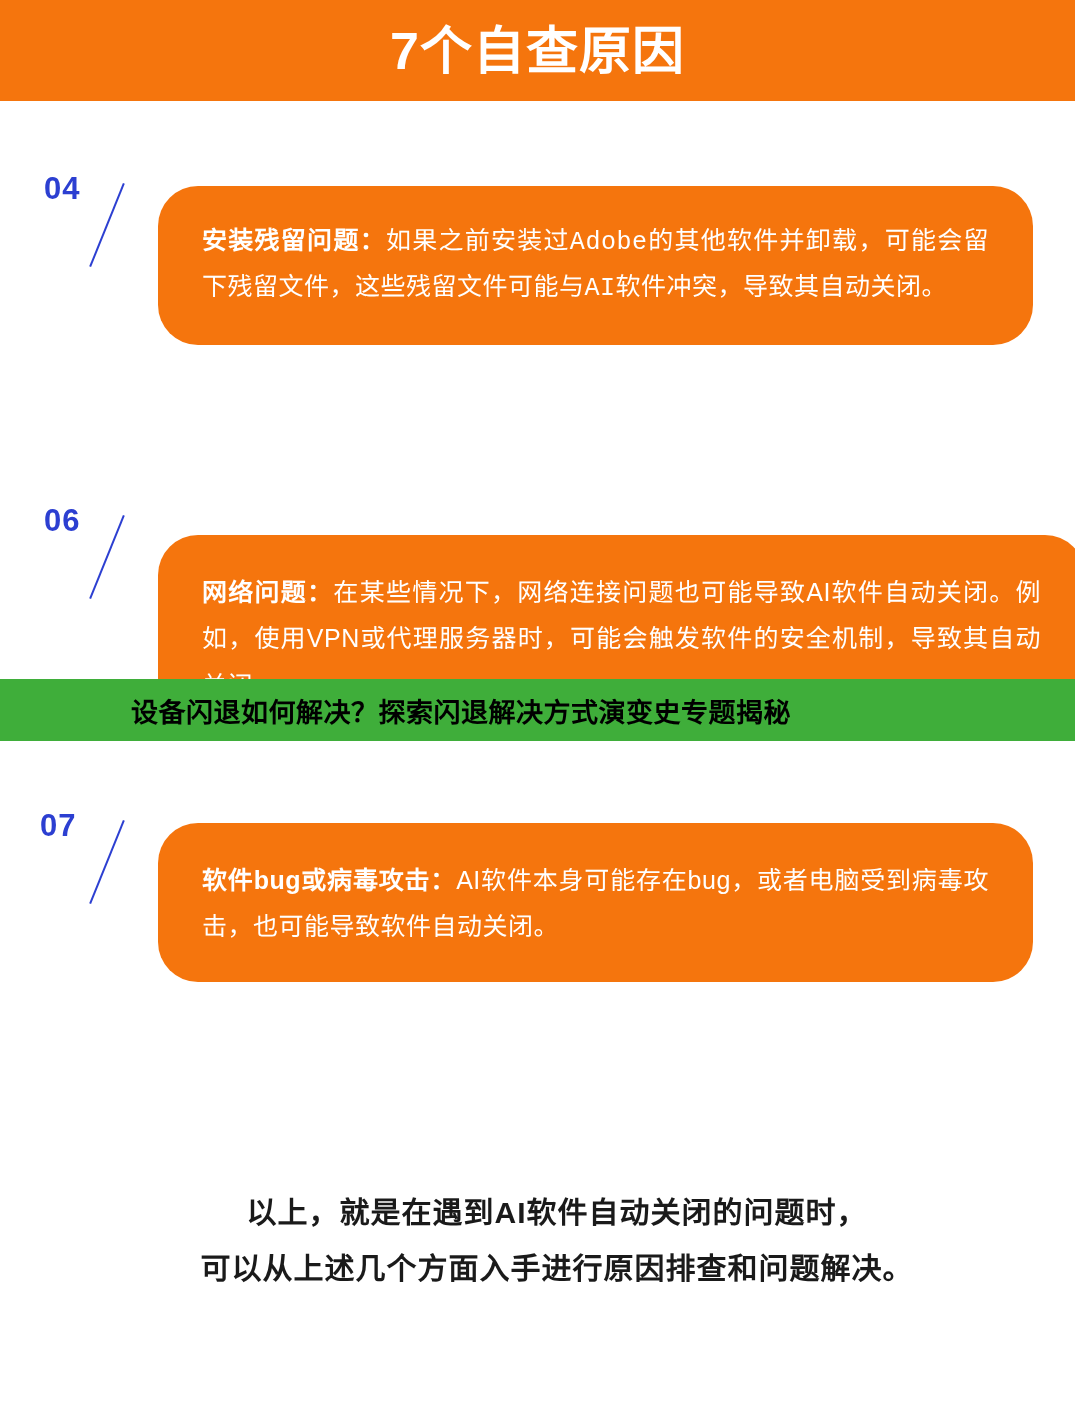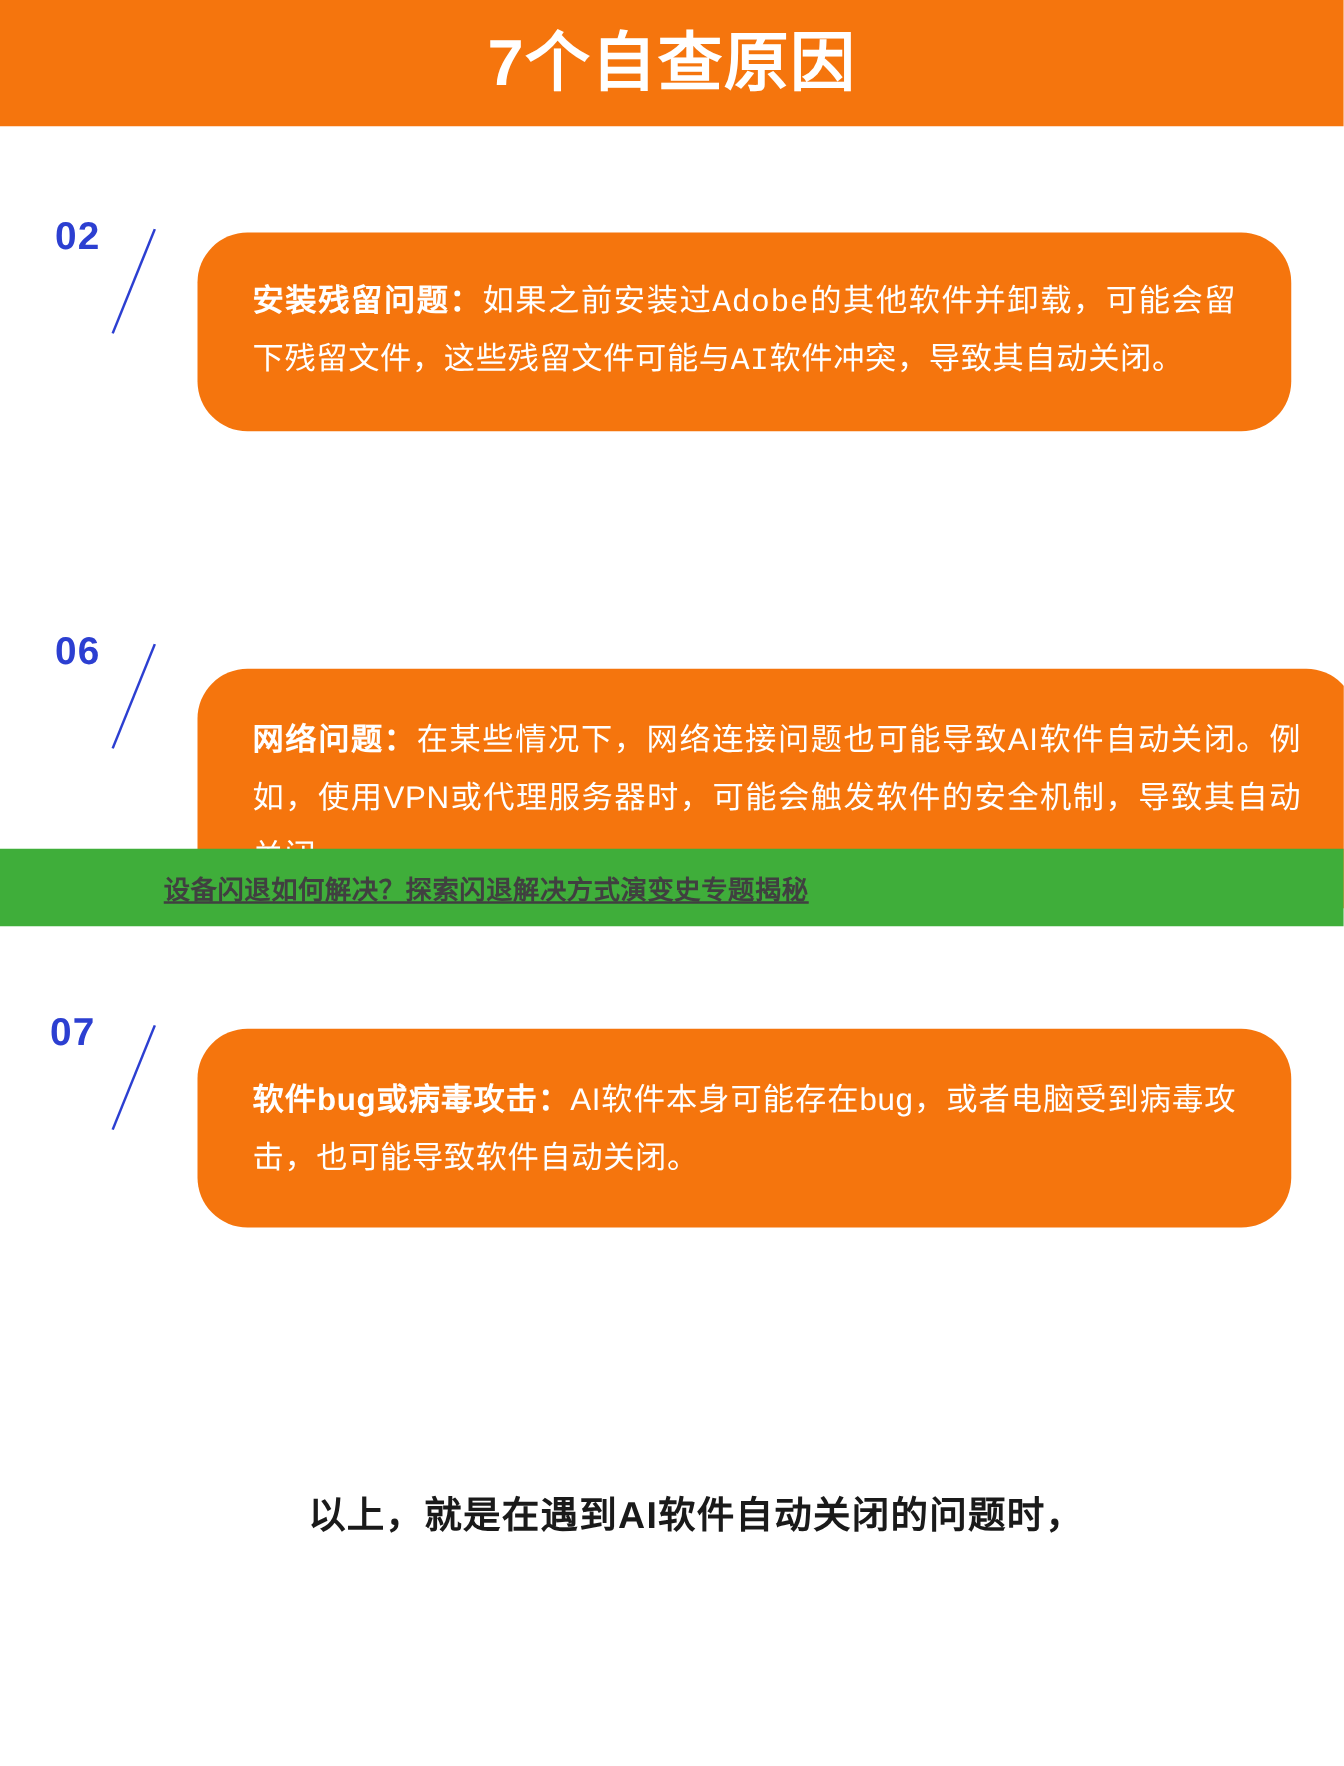--- a/index.html
+++ b/index.html
@@ -80,25 +80,24 @@
     top: 679px;
     width: 1075px;
     height: 62px;
     background: #3fae3a;
     display: flex;
     align-items: center;
     box-sizing: border-box;
     padding-left: 131px;
   }
   .banner-text {
-    color: #404040;
-    font-size: 21px;
+    color: #000000;
+    font-size: 27px;
     font-weight: bold;
     letter-spacing: 0.5px;
-    text-decoration: underline;
   }
 
   
   .footer {
     position: absolute;
     left: 87px;
     top: 1185px;
     width: 940px;
     text-align: center;
   }
@@ -112,21 +111,21 @@
   }
 </style>
 </head>
 <body>
 
 <div class="header">
   <div class="header-title">7个自查原因</div>
 </div>
 
 <div class="item" style="top:0;">
-  <div class="item-number" style="left:44px; top:171px;">02</div>
+  <div class="item-number" style="left:44px; top:171px;">04</div>
   <div class="item-slash" style="left:106px; top:180px; height:90px;"></div>
   <div class="bubble" style="left:158px; top:186px; width:875px;font-family:Liberation Mono, monospace;">
     <p><span class="lead">安装残留问题：</span><span>如果之前安装过Adobe的其他软件并卸载，可能会留下残留文件，这些残留文件可能与AI软件冲突，导致其自动关闭。</span></p>
   </div>
 </div>
 
 <div class="item" style="top:0;">
   <div class="item-number" style="left:44px; top:503px;">06</div>
   <div class="item-slash" style="left:106px; top:512px; height:90px;"></div>
   <div class="bubble" style="left:158px; top:535px; width:927px;">
@@ -141,13 +140,14 @@
 <div class="item" style="top:0;">
   <div class="item-number" style="left:40px; top:808px;">07</div>
   <div class="item-slash" style="left:106px; top:817px; height:90px;"></div>
   <div class="bubble" style="left:158px; top:823px; width:875px; ">
     <p><span class="lead">软件bug或病毒攻击：</span><span>AI软件本身可能存在bug，或者电脑受到病毒攻击，也可能导致软件自动关闭。</span></p>
   </div>
 </div>
 
 <div class="footer">
   <p>以上，就是在遇到AI软件自动关闭的问题时，</p>
+  <p>可以从上述几个方面入手进行原因排查和问题解决。</p>
 </div>
 
 </body></html>

